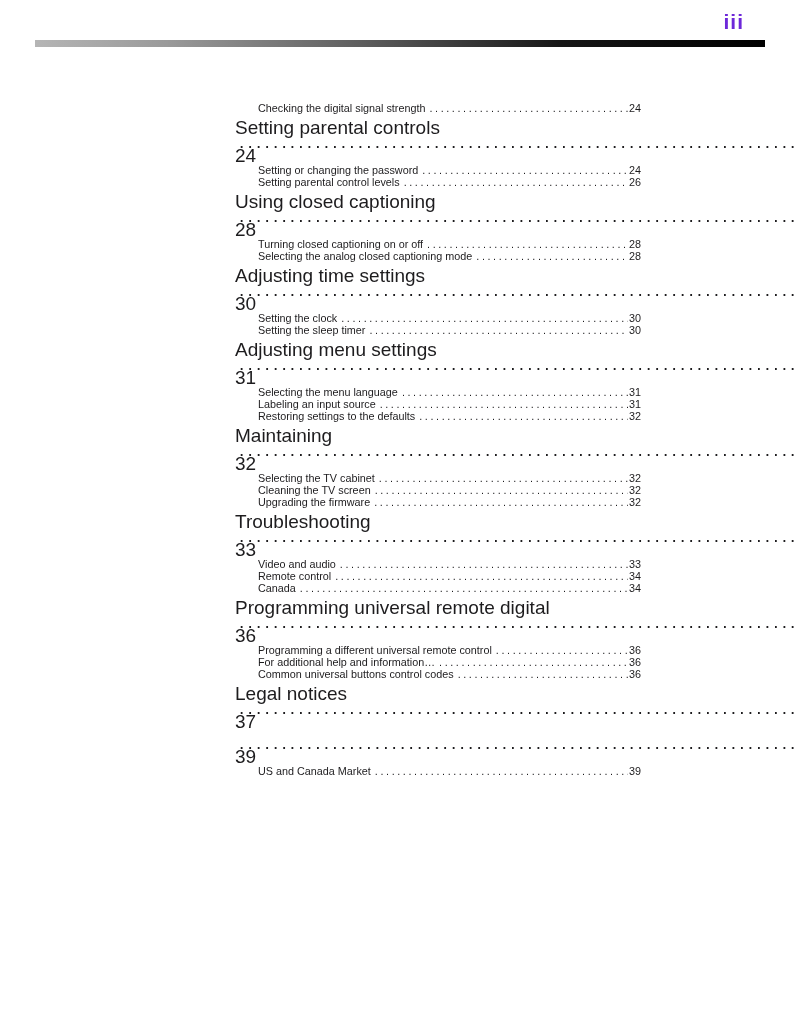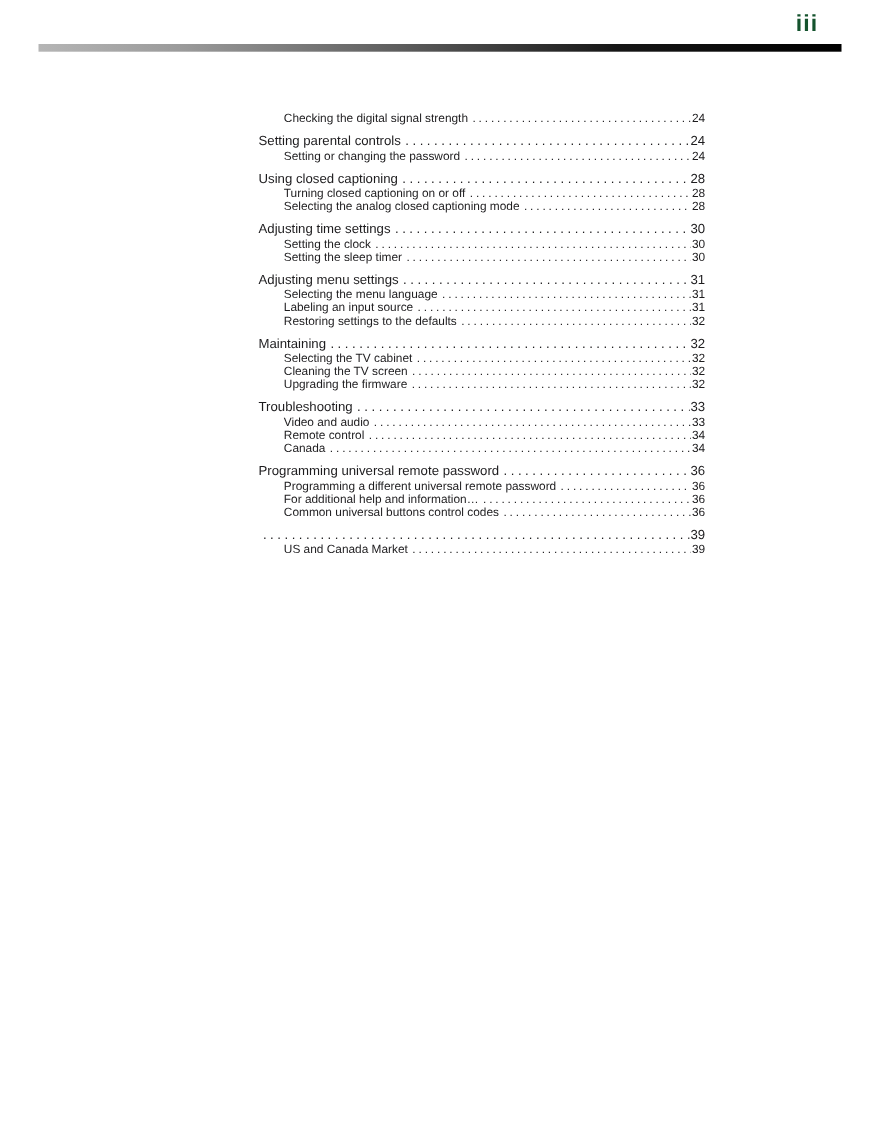--- a/index.html
+++ b/index.html
@@ -11,36 +11,36 @@
     position:relative;
     overflow:hidden;
   }
   .page { position:absolute; inset:0; background:#fff; }
 
   .folio {
     position:absolute;
     top:10px; right:56px;
     font-size:21px; font-weight:700;
     letter-spacing:1px;
-    color:#14532d;
+    color:#6d28d9;
   }
   .rule {
     position:absolute;
     top:40px; left:35px;
     width:730px; height:7px;
     background:linear-gradient(90deg,#b5b5b5 0%,#9a9a9a 18%,#5d5d5d 45%,#161616 72%,#000 100%);
   }
 
   .toc { position:absolute; left:235px; top:102px; width:406px; }
   .row { display:flex; align-items:flex-start; }
   .lbl { white-space:nowrap; }
   .pg  { white-space:nowrap; }
 
   .sub  { font-size:10.8px; line-height:12px; padding-left:23px; }
-  .head { font-size:12px; line-height:14px; margin-top:7px; margin-bottom:1px; }
+  .head { font-size:19px; line-height:14px; margin-top:7px; margin-bottom:1px;flex-direction:column; }
 
   .dots {
     flex:1 1 auto;
     overflow:hidden;
     white-space:nowrap;
     margin:0 1px 0 4px;
     min-width:8px;
   }
   .sub .dots::after {
     content:"........................................................................................................................";
@@ -73,20 +73,25 @@
       <div class="row head">
         <span class="lbl">Setting parental controls</span>
         <span class="dots"></span>
         <span class="pg">24</span>
       </div>
       <div class="row sub">
         <span class="lbl">Setting or changing the password</span>
         <span class="dots"></span>
         <span class="pg">24</span>
       </div>
+      <div class="row sub">
+        <span class="lbl">Setting parental control levels</span>
+        <span class="dots"></span>
+        <span class="pg">26</span>
+      </div>
     </div>
 
     <div>
       <div class="row head">
         <span class="lbl">Using closed captioning</span>
         <span class="dots"></span>
         <span class="pg">28</span>
       </div>
       <div class="row sub">
         <span class="lbl">Turning closed captioning on or off</span>
@@ -182,41 +187,48 @@
       </div>
       <div class="row sub">
         <span class="lbl">Canada</span>
         <span class="dots"></span>
         <span class="pg">34</span>
       </div>
     </div>
 
     <div>
       <div class="row head">
-        <span class="lbl">Programming universal remote password</span>
-        <span class="dots"></span>
-        <span class="pg">36</span>
-      </div>
-      <div class="row sub">
-        <span class="lbl">Programming a different universal remote password</span>
+        <span class="lbl">Programming universal remote digital</span>
+        <span class="dots"></span>
+        <span class="pg">36</span>
+      </div>
+      <div class="row sub">
+        <span class="lbl">Programming a different universal remote control</span>
         <span class="dots"></span>
         <span class="pg">36</span>
       </div>
       <div class="row sub">
         <span class="lbl">For additional help and information…</span>
         <span class="dots"></span>
         <span class="pg">36</span>
       </div>
       <div class="row sub">
         <span class="lbl">Common universal buttons control codes</span>
         <span class="dots"></span>
         <span class="pg">36</span>
       </div>
     </div>
 
+    <div>
+      <div class="row head">
+        <span class="lbl">Legal notices</span>
+        <span class="dots"></span>
+        <span class="pg">37</span>
+      </div>
+    </div>
 
     <div>
       <div class="row head">
         <span class="dots"></span>
         <span class="pg">39</span>
       </div>
       <div class="row sub">
         <span class="lbl">US and Canada Market</span>
         <span class="dots"></span>
         <span class="pg">39</span>

